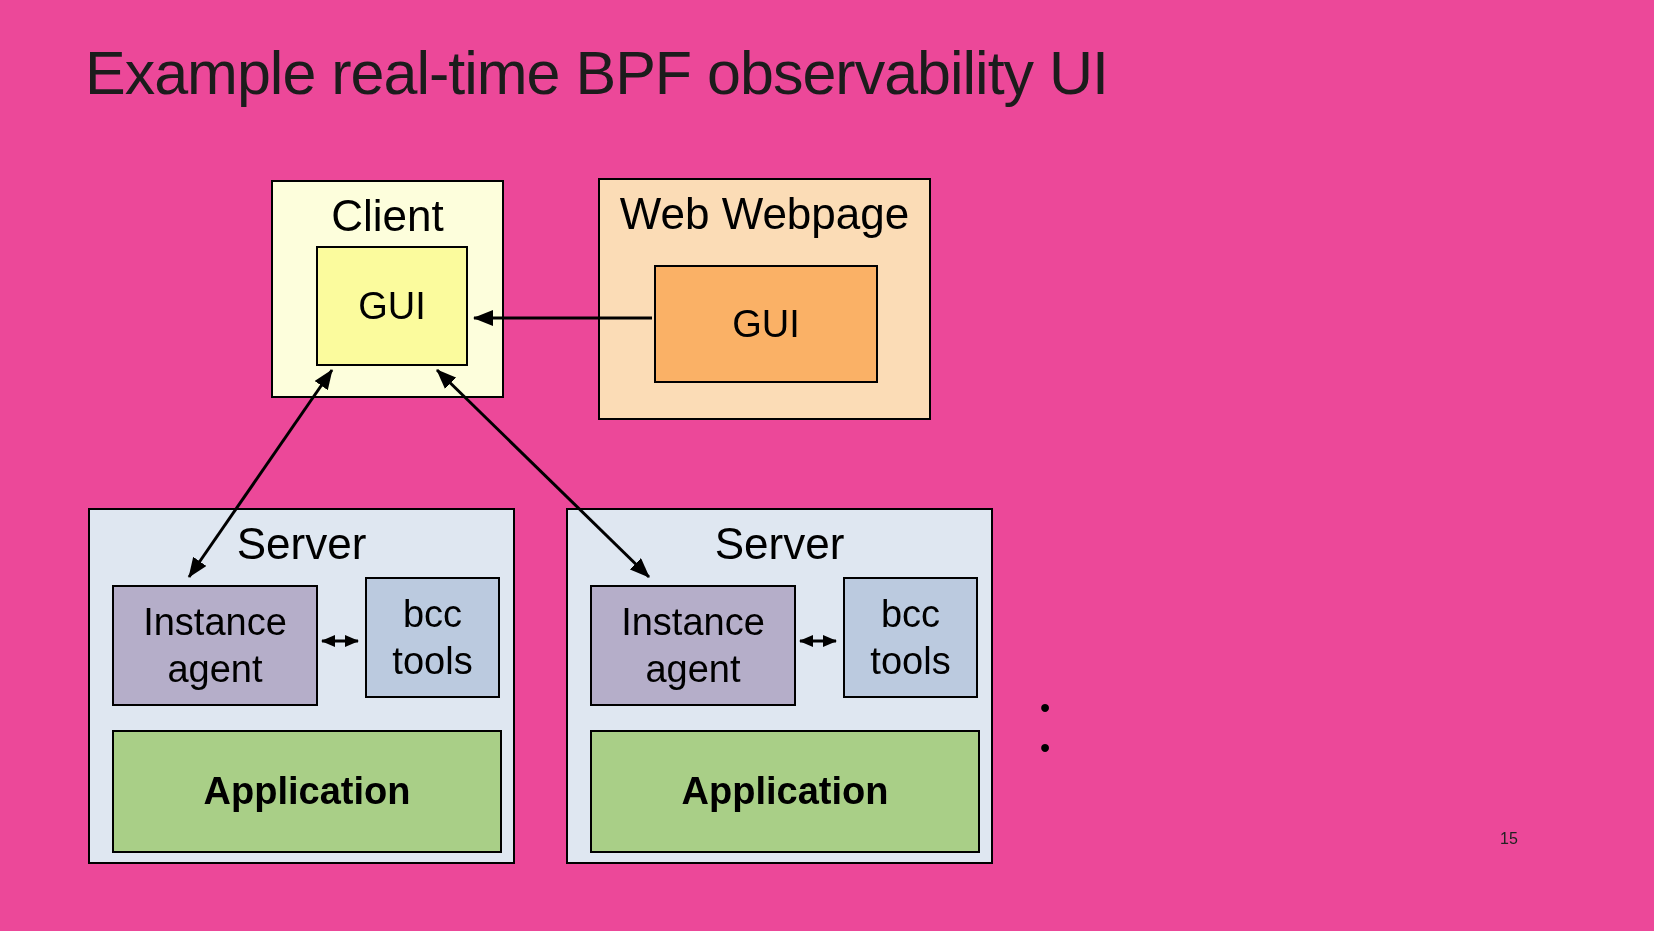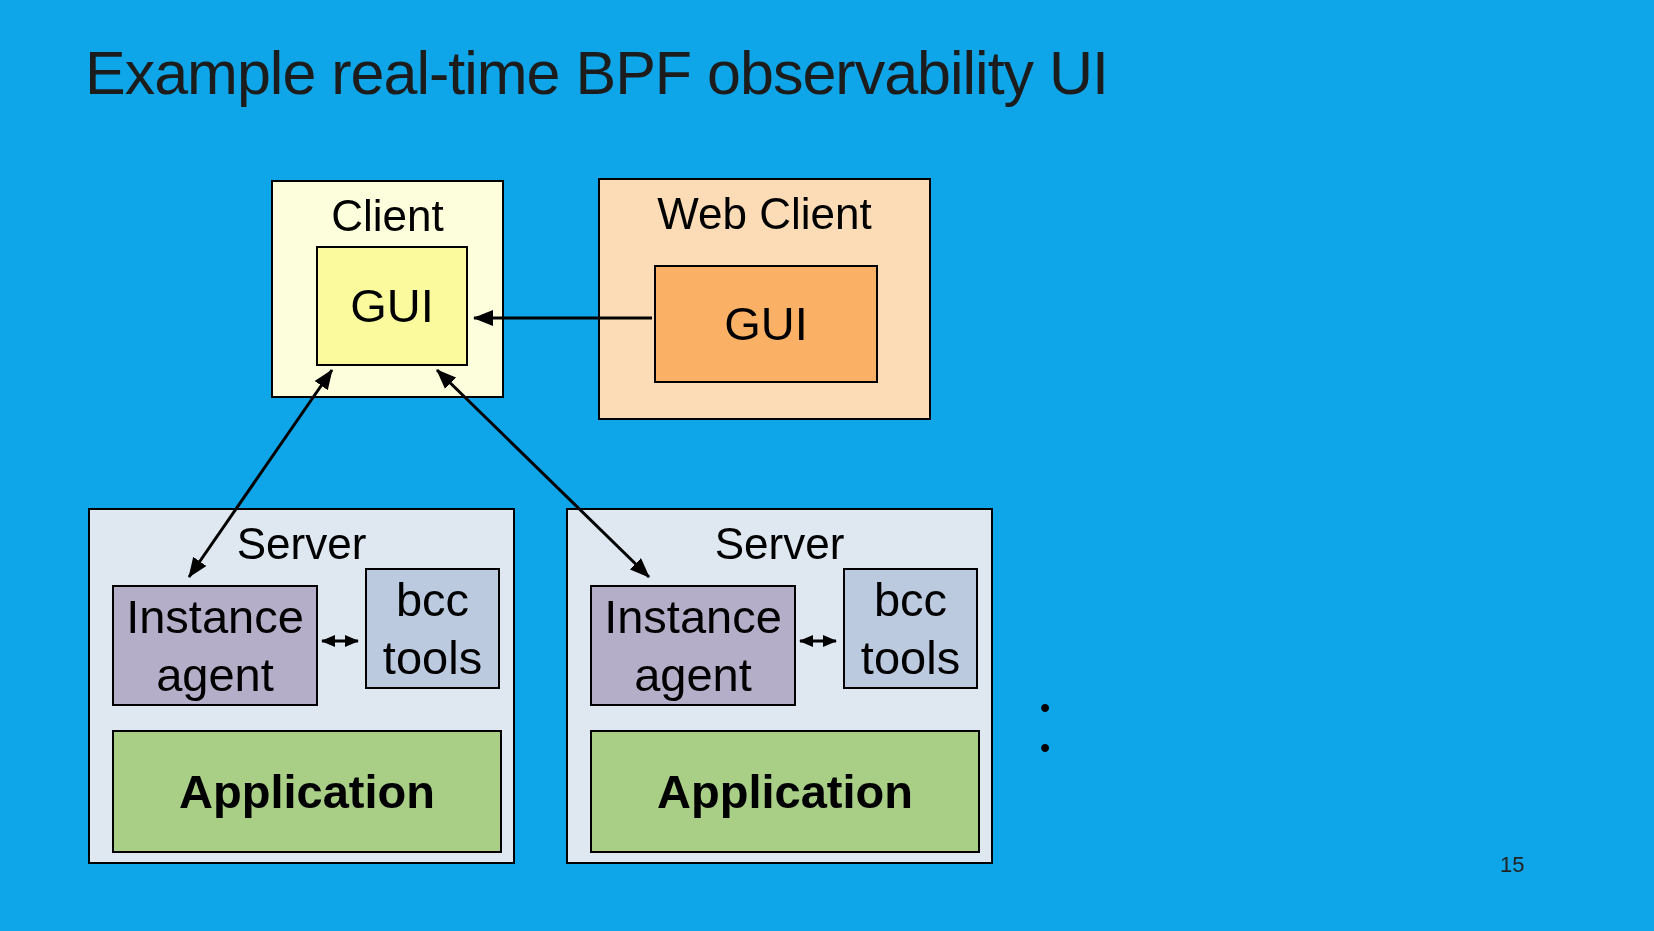--- a/index.html
+++ b/index.html
@@ -2,76 +2,76 @@
 <html style="--client-bg: #FDFEDC; --gui-bg: #FBFB9D; --webserver-bg: #FBDCB6; --webpage-bg: #FAB166; --server-bg: #DFE7F1; --agent-bg: #B5AEC9; --bcc-bg: #BBCADF; --app-bg: #A9CF87; --line: #000000; --text: #000000;"><head>
 <meta charset="utf-8">
 <style>
   :root{
     --client-bg:#FDFEDC; --gui-bg:#FBFB9D; --webserver-bg:#FBDCB6; --webpage-bg:#FAB166;
     --server-bg:#DFE7F1; --agent-bg:#B5AEC9; --bcc-bg:#BBCADF; --app-bg:#A9CF87;
     --line:#000000; --text:#000000;
   }
   html,body{margin:0;padding:0;background:#ffffff;}
   .slide{
-    position:relative; width:1654px; height:931px; background:#0ea5e9; overflow:hidden;
+    position:relative; width:1654px; height:931px; background:#ec4899; overflow:hidden;
     font-family:"Liberation Sans", sans-serif; color:var(--text);
   }
   .title{
     position:absolute; left:85px; top:40px; font-size:61px; line-height:1.1;
     color:#1c1c1c; letter-spacing:-1px; white-space:nowrap;
   }
   .box{position:absolute; box-sizing:border-box; border:2px solid var(--line);}
   .group-label{
     position:absolute; left:0; right:0; top:8px; text-align:center;
     font-size:44px; line-height:1.2; color:var(--text);
   }
   .center-label{
     position:absolute; inset:0; display:flex; flex-direction:column;
     align-items:center; justify-content:center; text-align:center;
-    font-size:47px; line-height:1.22; color:var(--text);
+    font-size:38px; line-height:1.22; color:var(--text);
   }
   
   .client-box{left:271px; top:180px; width:233px; height:218px; background:var(--client-bg);}
   .gui-box{left:316px; top:246px; width:152px; height:120px; background:var(--gui-bg);}
   .webserver-box{left:598px; top:178px; width:333px; height:242px; background:var(--webserver-bg);}
   .webpage-box{left:654px; top:265px; width:224px; height:118px; background:var(--webpage-bg);}
   
   .server-box{top:508px; width:427px; height:356px; background:var(--server-bg);}
   .server-1{left:88px;}
   .server-2{left:566px;}
   .agent-box{position:absolute; box-sizing:border-box; border:2px solid var(--line);
              left:22px; top:75px; width:206px; height:121px; background:var(--agent-bg);}
   .bcc-box{position:absolute; box-sizing:border-box; border:2px solid var(--line);
-           left:275px; top:58px; width:135px; height:121px; background:var(--bcc-bg);}
+           left:275px; top:67px; width:135px; height:121px; background:var(--bcc-bg);}
   .app-box{position:absolute; box-sizing:border-box; border:2px solid var(--line);
            left:22px; top:220px; width:390px; height:123px; background:var(--app-bg);font-weight:bold;}
   
   .notes{position:absolute; left:1040px; top:688px; width:540px; font-size:31px; line-height:40px;}
   .notes .line{white-space:nowrap;}
   .bullet-row{display:flex; align-items:baseline; white-space:nowrap;}
   .bullet-glyph{width:36px; flex:0 0 36px; font-size:29px;}
-  .page-number{position:absolute; left:1500px; top:852px; font-size:22px; color:#222;}
+  .page-number{position:absolute; left:1500px; top:830px; font-size:16px; color:#222;}
   .arrows{position:absolute; left:0; top:0; pointer-events:none;}
 </style>
 </head>
 <body>
 
 <div class="slide">
 
   <div class="title">Example real-time BPF observability UI</div>
 
   <div class="box client-box">
     <div class="group-label">Client</div>
   </div>
   <div class="box gui-box">
     <div class="center-label">GUI</div>
   </div>
 
   <div class="box webserver-box">
-    <div class="group-label">Web Client</div>
+    <div class="group-label">Web Webpage</div>
   </div>
   <div class="box webpage-box">
     <div class="center-label">
       <span>GUI</span>
     </div>
   </div>
 
   <div class="box server-box server-1">
     <div class="group-label">Server</div>
     <div class="agent-box">

